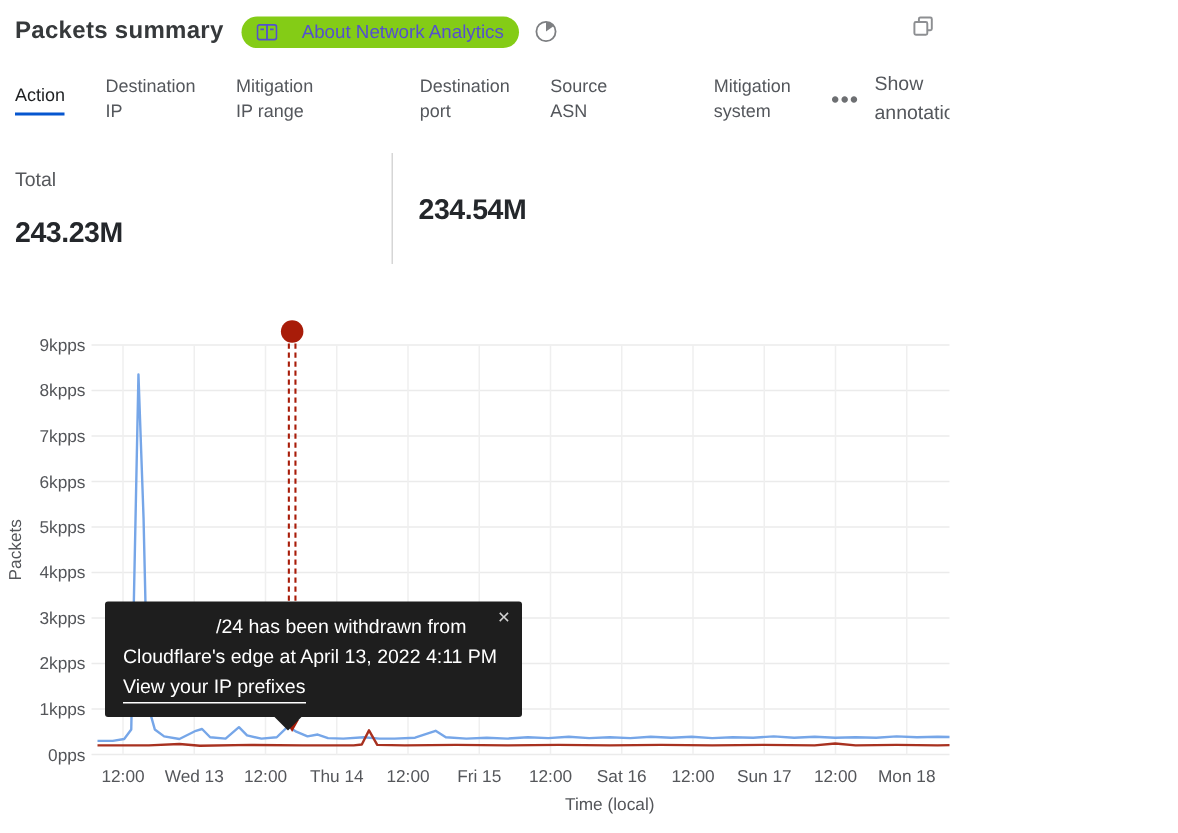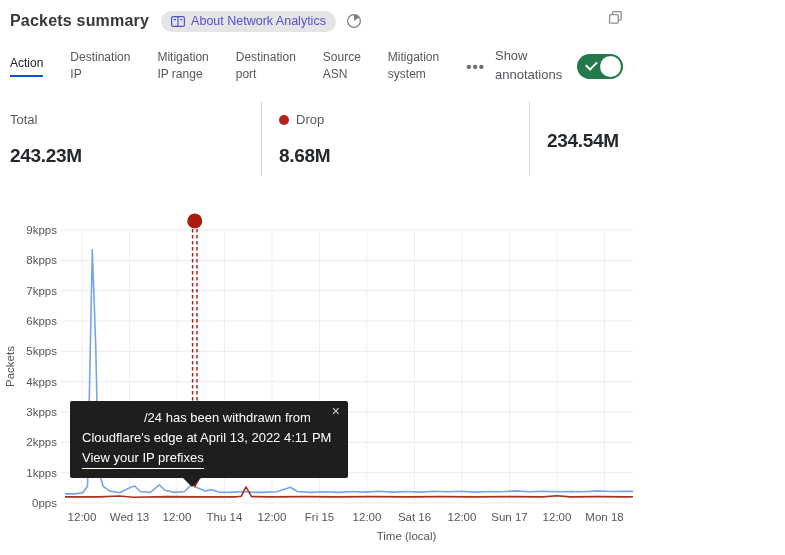--- a/index.html
+++ b/index.html
@@ -2,32 +2,32 @@
 <html><head>
 <meta charset="utf-8">
 <style>
   html,body{margin:0;padding:0;background:#fff;}
   .app{position:relative;width:633px;height:555px;background:#fff;
        font-family:"Liberation Sans",sans-serif;color:#26282c;overflow:hidden;}
 
   
   .hdr{position:absolute;left:10px;top:8px;right:10px;height:26px;display:flex;align-items:center;}
   .title{font-size:16px;font-weight:bold;color:#36393b;letter-spacing:.2px;}
-  .badge{display:flex;align-items:center;gap:6px;margin-left:12px;background:#e5e5e5;color:#5450cf;
+  .badge{display:flex;align-items:center;gap:16px;margin-left:12px;background:#84cc16;color:#5450cf;
          border-radius:11px;height:21px;padding:0 10px;font-size:12.5px;cursor:pointer;}
   .hicon{margin-left:10px;color:#7d7f82;display:flex;align-items:center;cursor:pointer;}
   .winicon{position:absolute;right:0;top:2px;color:#8d8f92;cursor:pointer;}
 
   
   .tabsrow{position:absolute;left:10px;top:42px;right:10px;height:48px;display:flex;align-items:center;}
   .tab{font-size:12px;color:#54575c;line-height:1.45;margin-right:27px;cursor:pointer;text-decoration:underline;}
   .tab .lbl{display:inline-block;}
   .tab.w70 .lbl{max-width:72px;}
   .tab.w95 .lbl{max-width:96px;}
-  .tab.w80 .lbl{max-width:80px;}
+  .tab.w80 .lbl{max-width:80px;margin-left:44px;}
   .tab.w60 .lbl{max-width:58px;}
   .tab.selected{color:#1d1f21;}
   .tab.selected .lbl{border-bottom:2px solid #0656cf;padding-bottom:3px;}
   .moretabs{font-size:15px;font-weight:bold;color:#6d6f72;letter-spacing:1px;margin-right:10px;cursor:pointer;}
   .annot-label{font-size:13px;color:#54575c;line-height:1.45;max-width:82px;margin-right:14px;}
   .toggle{width:46px;height:25px;border-radius:13px;background:#22794a;position:relative;cursor:pointer;flex:none;}
   .toggle .knob{position:absolute;right:2px;top:2px;width:21px;height:21px;border-radius:50%;background:#fff;}
   .toggle .check{position:absolute;left:9px;top:7px;width:9px;height:5px;border-left:2px solid #fff;
                  border-bottom:2px solid #fff;transform:rotate(-45deg);}
 
@@ -102,27 +102,20 @@
   </div>
 
   <div class="stats" id="stats">
       <div class="stat">
         <div class="lab">
           <span>Total</span>
         </div>
         <div class="val">243.23M</div>
       </div>
       <div class="stat">
-        <div class="lab">
-          <span class="dot" style="background: rgb(180, 35, 20);"></span>
-          <span>Drop</span>
-        </div>
-        <div class="val">8.68M</div>
-      </div>
-      <div class="stat">
         <div class="val">234.54M</div>
       </div>
     </div>
 
   <svg id="chart" width="785" height="363">
       <line x1="61" x2="748" y1="311" y2="311" stroke="#ebebeb" stroke-width="1"></line>
       <text x="57" y="315" text-anchor="end" font-size="11.5" fill="#54565a" font-family="Liberation Sans, sans-serif">0pps</text>
       <line x1="61" x2="748" y1="280.6666666666667" y2="280.6666666666667" stroke="#ebebeb" stroke-width="1"></line>
       <text x="57" y="284.6666666666667" text-anchor="end" font-size="11.5" fill="#54565a" font-family="Liberation Sans, sans-serif">1kpps</text>
       <line x1="61" x2="748" y1="250.33333333333334" y2="250.33333333333334" stroke="#ebebeb" stroke-width="1"></line>

